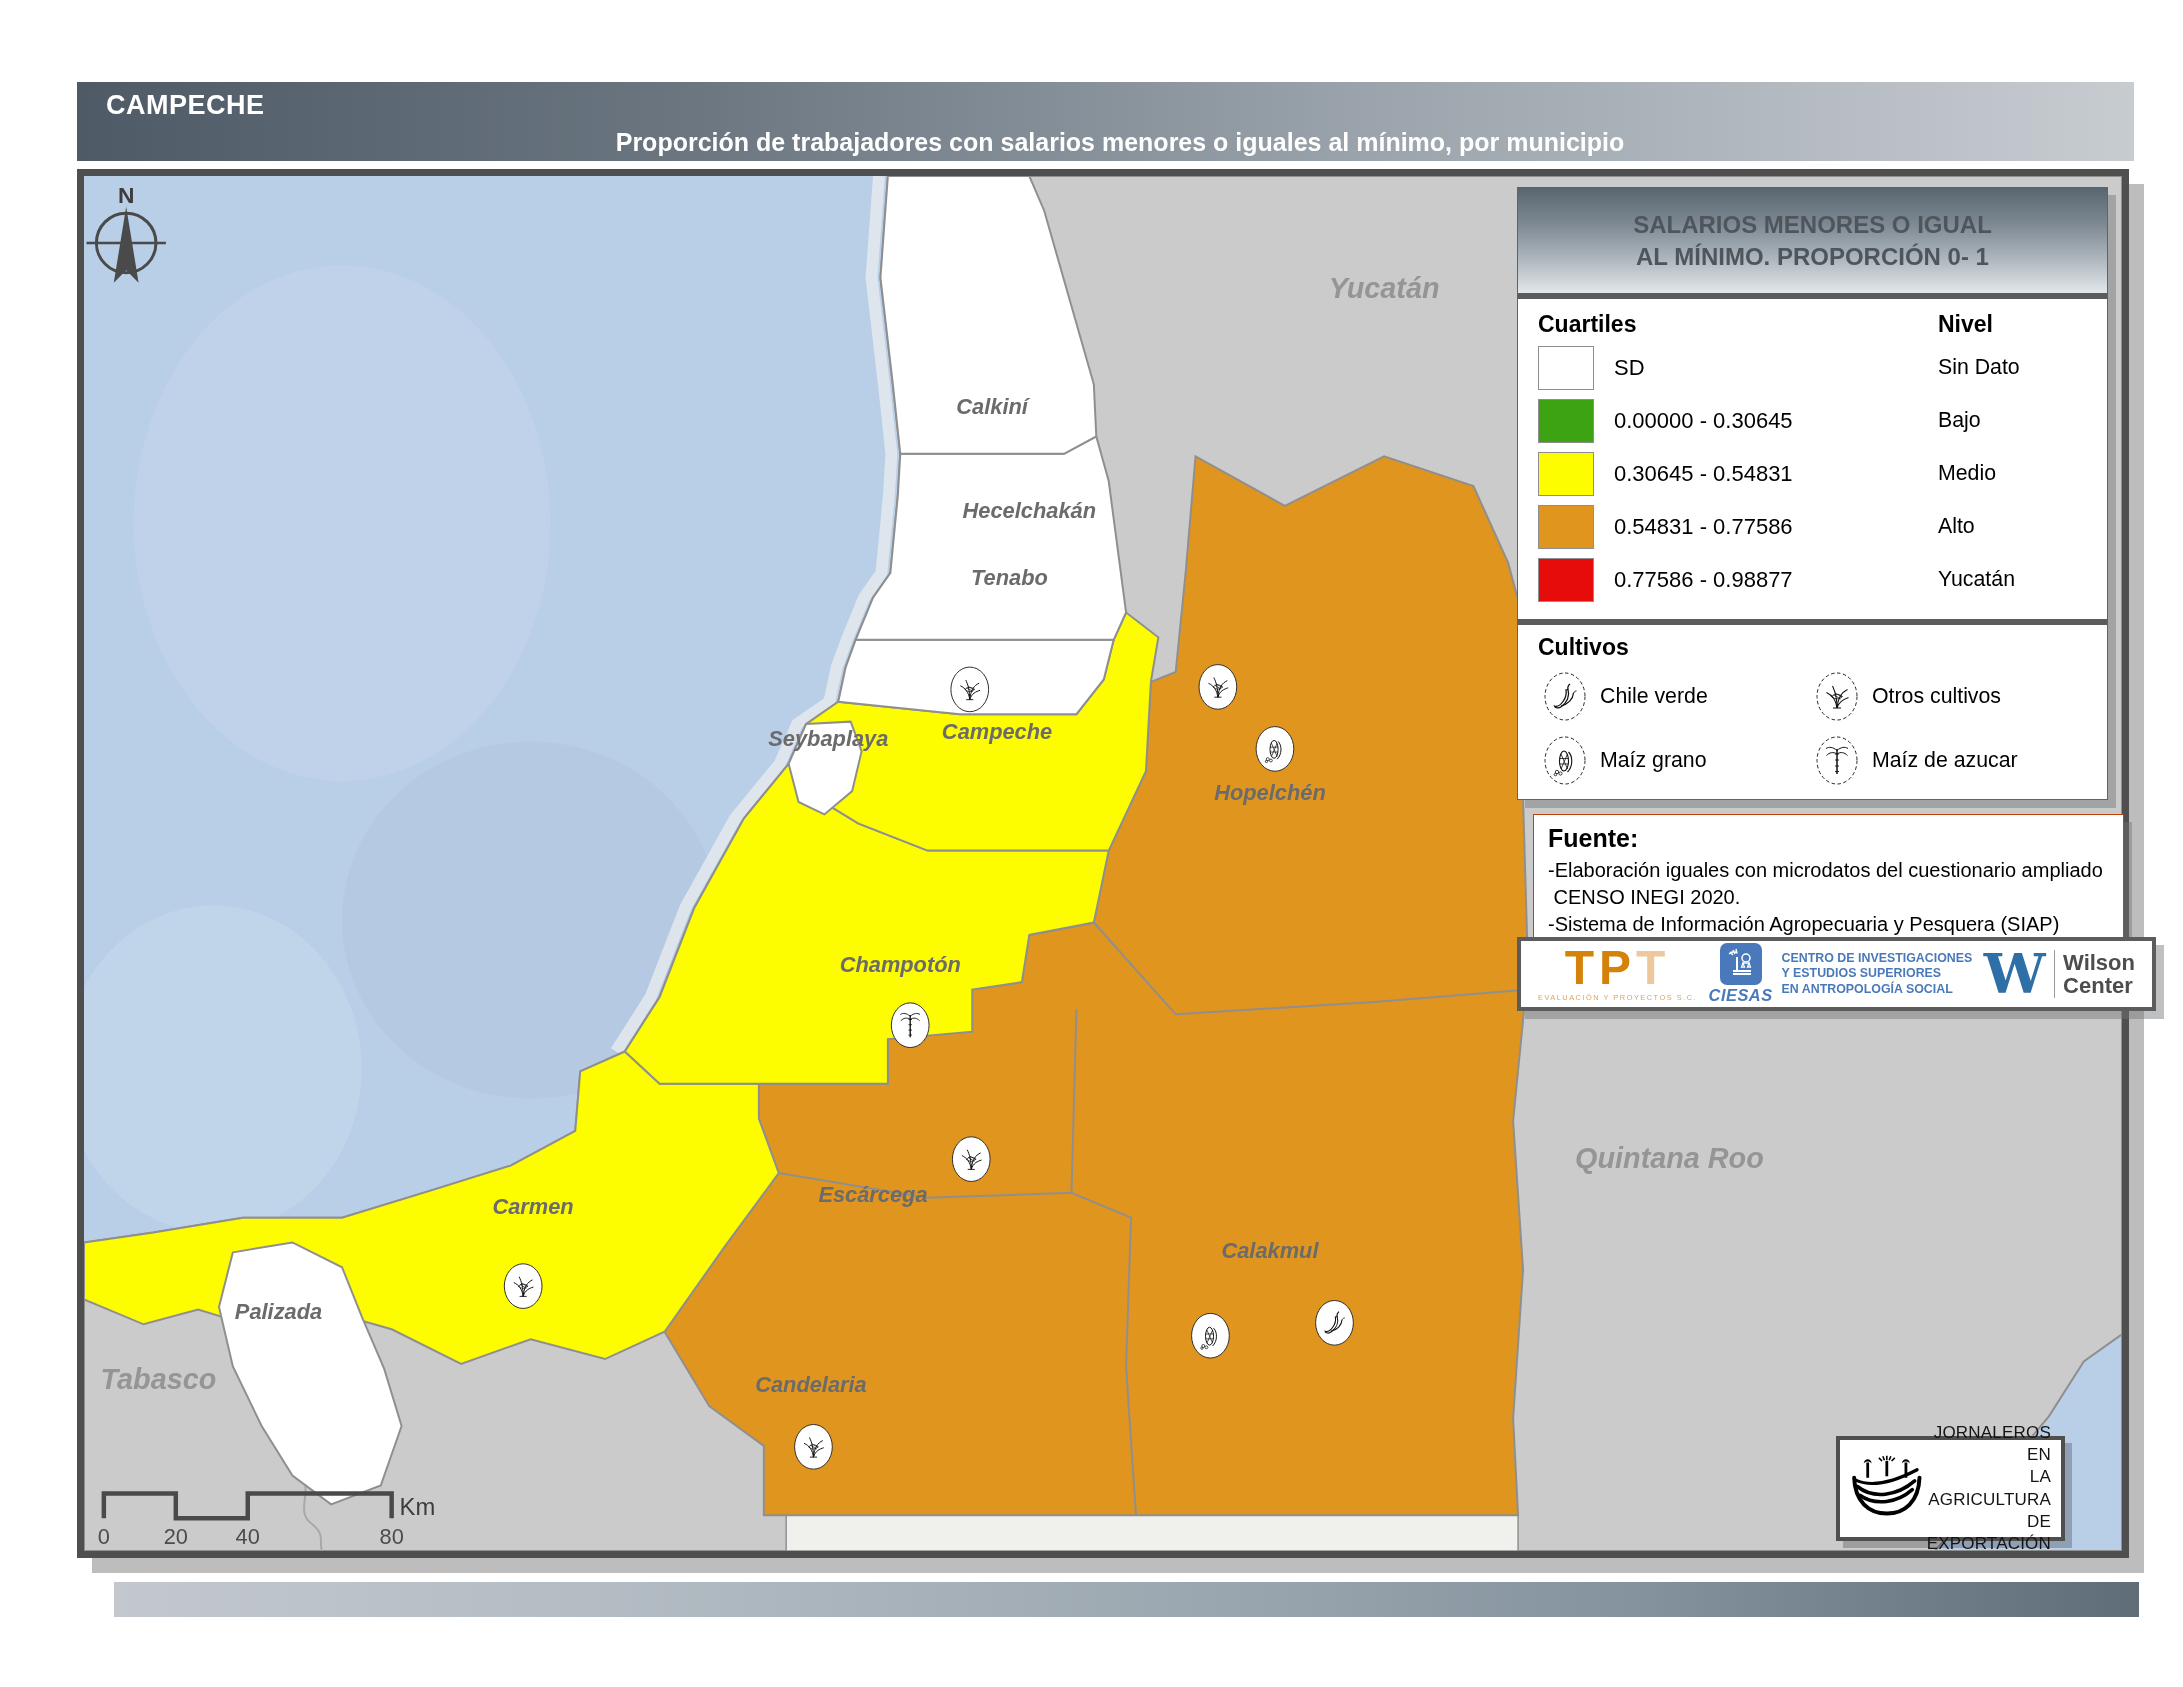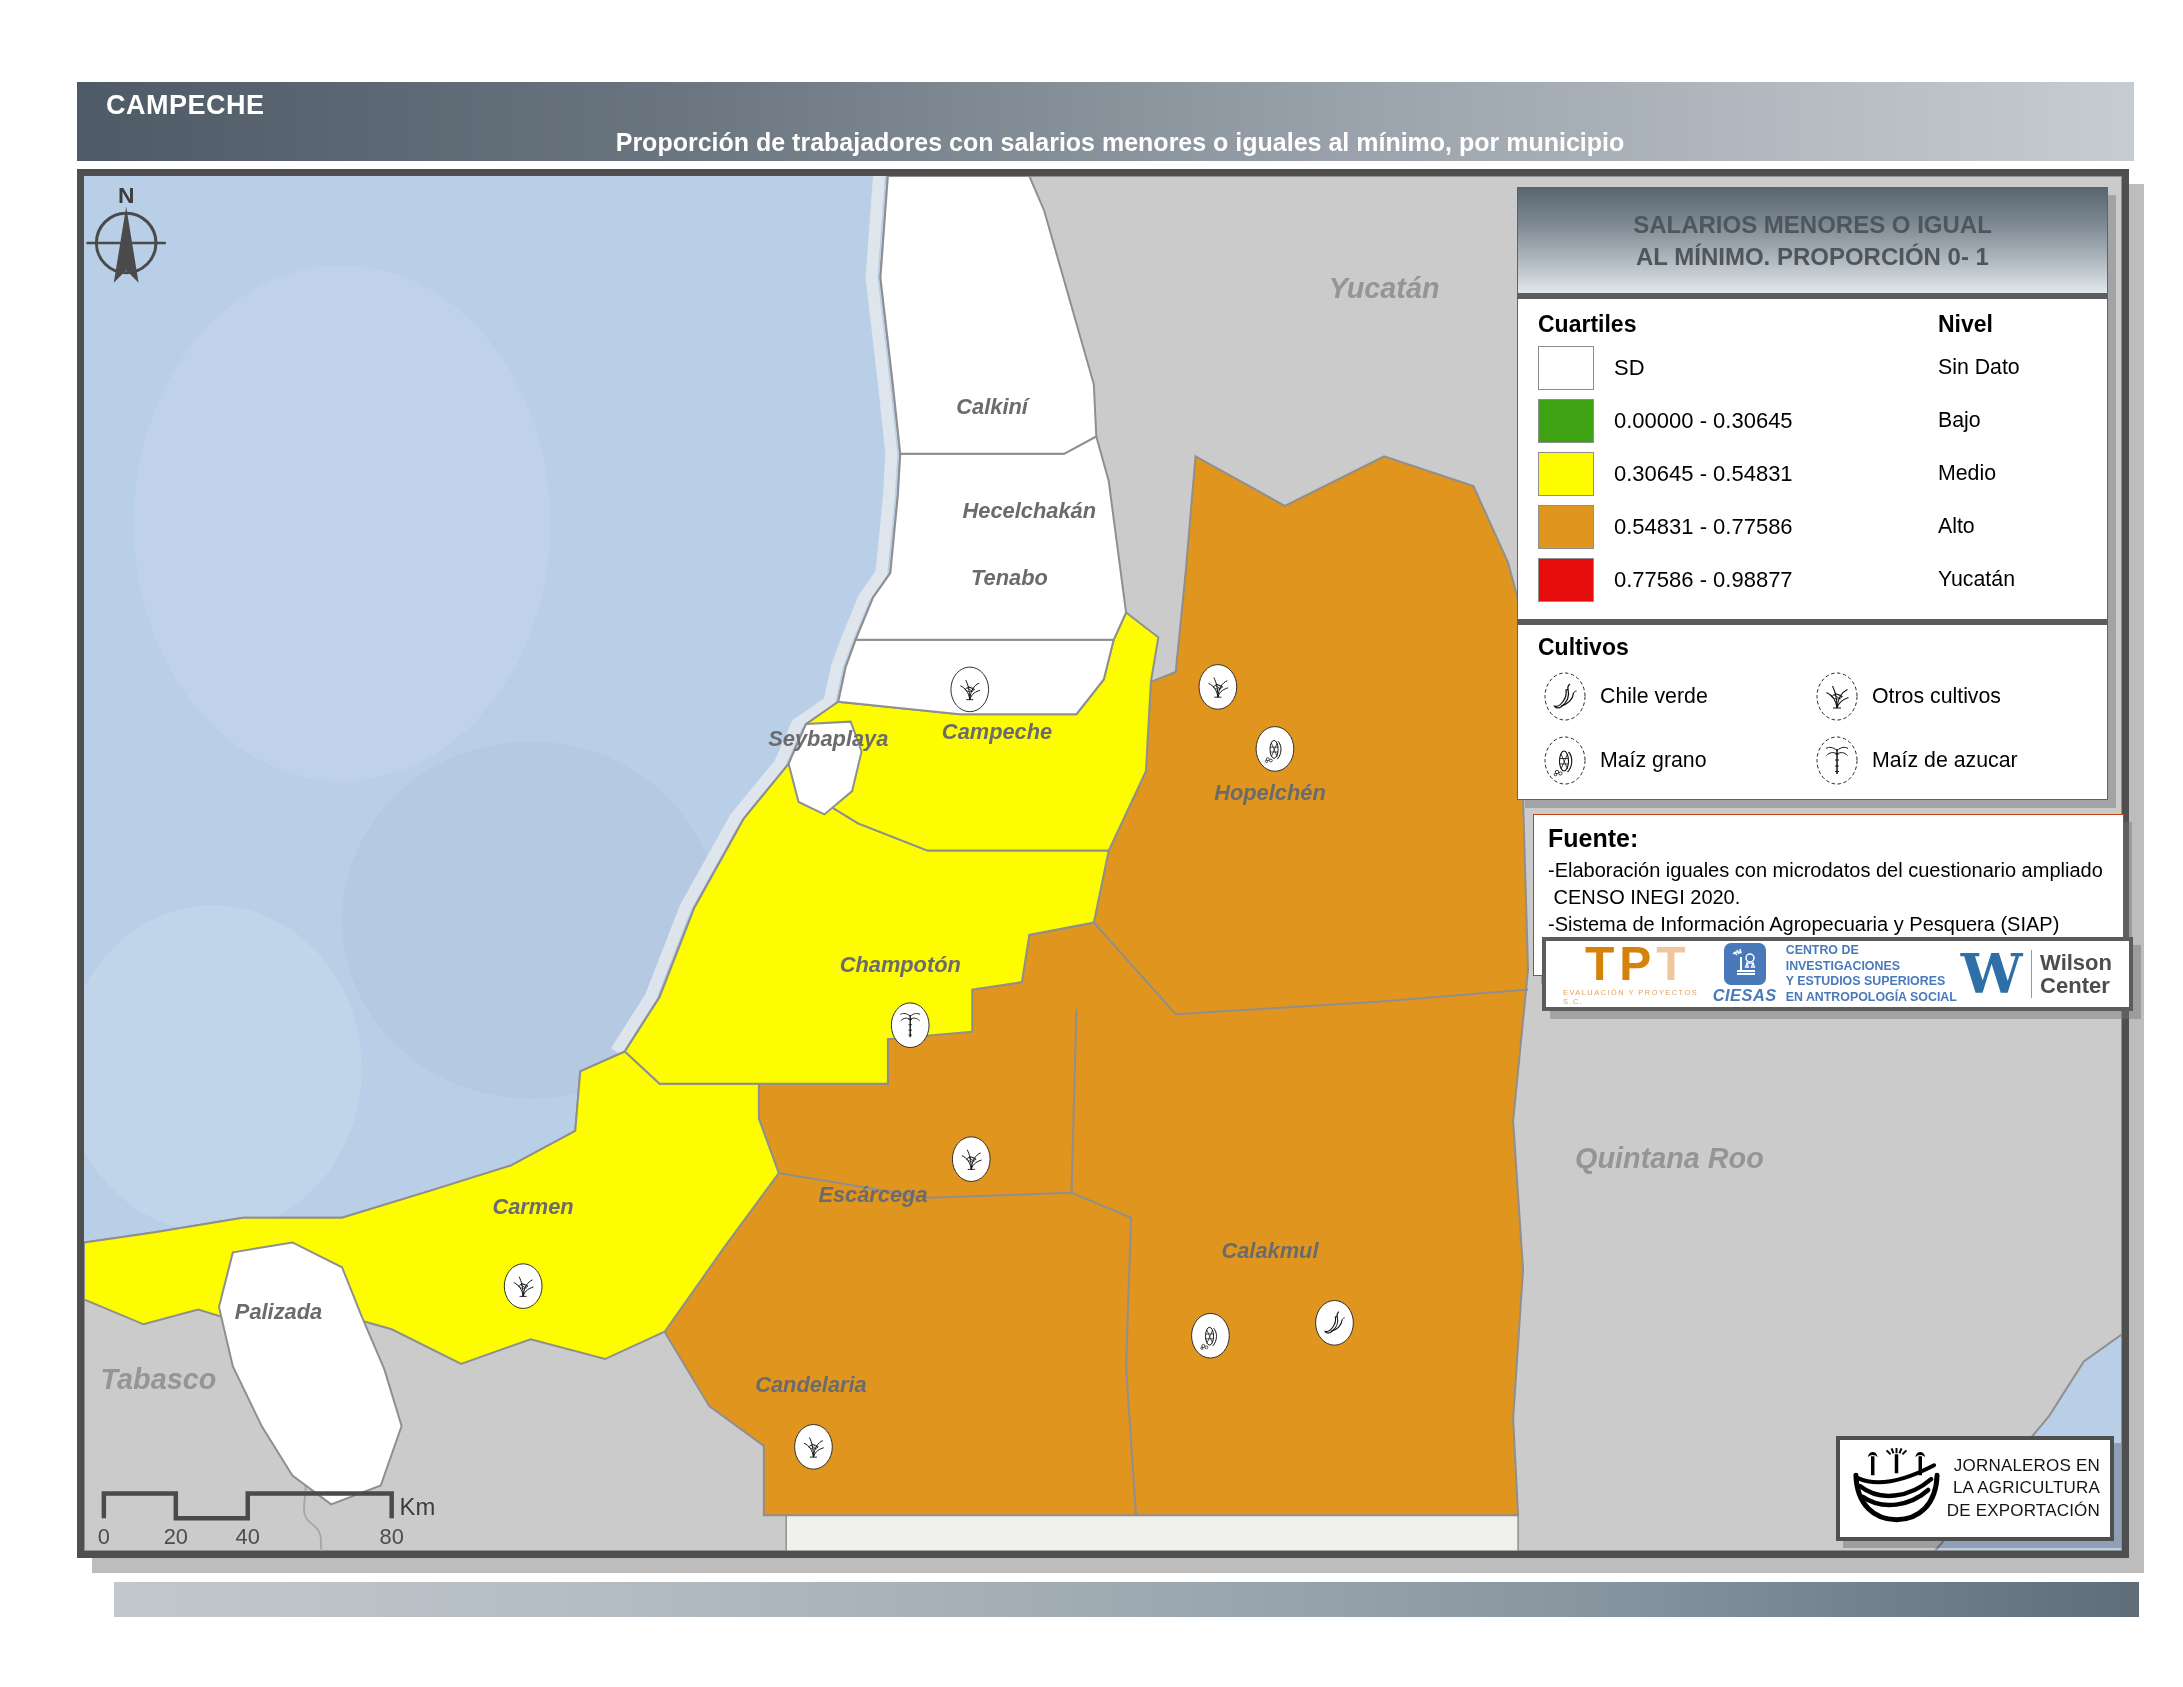--- a/index.html
+++ b/index.html
@@ -45,41 +45,41 @@
   #cultivos .h1{font-size:23px;font-weight:bold;color:#000;margin-bottom:10px;}
   #cult-grid{display:grid;grid-template-columns:1fr 1fr;grid-row-gap:13px;grid-column-gap:5px;padding:0 5px;}
   .cult-item{display:flex;align-items:center;gap:13px;}
   .cult-item .lbl{font-size:21.3px;color:#000;}
   .cult-icon{width:44px;height:51px;flex:none;}
 
   #fuente-box{left:1533px;top:814px;width:591px;padding:9px 14px 11px 14px;}
   #fuente-box .h1{font-size:25px;font-weight:bold;color:#000;margin-bottom:4px;}
   #fuente-box .line{font-size:20px;color:#000;line-height:1.34;white-space:pre-wrap;}
 
-  #logos-box{left:1517px;top:937px;width:591px;height:74px;border:4px solid #5c5c5c;
-    display:flex;align-items:center;justify-content:space-between;padding:0 17px;margin-left:25px;}
+  #logos-box{left:1517px;top:937px;width:639px;height:74px;border:4px solid #5c5c5c;
+    display:flex;align-items:center;justify-content:space-between;padding:0 17px;}
   
   #logo-tpt{display:flex;flex-direction:column;align-items:center;}
   #logo-tpt .letters{font-size:48px;font-weight:bold;letter-spacing:5px;line-height:.92;}
   #logo-tpt .letters .a{color:#d4820a;} #logo-tpt .letters .b{color:#d4820a;} #logo-tpt .letters .c{color:#eec79c;}
   #logo-tpt .sub{font-size:7.4px;letter-spacing:1.5px;color:#dfa25d;margin-top:2px;}
   
   #logo-ciesas{display:flex;align-items:center;gap:9px;}
   #ciesas-left{display:flex;flex-direction:column;align-items:center;}
   #ciesas-ico{width:42px;height:42px;background:#4a79bb;border-radius:7px;position:relative;}
   #ciesas-abbr{font-size:16.4px;font-weight:bold;font-style:italic;color:#4a79bb;margin-top:1px;letter-spacing:0.5px;}
   #ciesas-text div{font-size:12.4px;font-weight:bold;color:#4a79bb;line-height:1.25;}
   
   #logo-wilson{display:flex;align-items:center;gap:8px;}
   #logo-wilson .w{font-family:"DejaVu Serif",serif;font-size:55px;font-weight:bold;color:#2f6fa7;line-height:.9;}
   #logo-wilson .bar{width:1.5px;height:48px;background:#9a9a9a;}
   #logo-wilson .nm{font-size:22px;font-weight:bold;color:#4d4d4d;line-height:1.05;}
 
   
-  #jorna-box{left:1836px;top:1436px;width:278px;height:105px;border:4px solid #4f4f4f;background:#fff;
+  #jorna-box{left:1836px;top:1436px;width:229px;height:105px;border:4px solid #4f4f4f;background:#fff;
     box-sizing:border-box;display:flex;align-items:center;box-shadow:7px 7px 0 rgba(0,0,0,.22);padding:4px 7px;}
   #jorna-text{flex:1;text-align:right;font-size:17px;color:#141414;line-height:1.3;letter-spacing:0.2px;padding-right:3px;}
 
   
   #footer-bar{left:114px;top:1582px;width:2025px;height:35px;
     background:linear-gradient(90deg,#c2c8cd 0%,#b3bcc3 25%,#9aa6af 55%,#85939e 75%,#5f6d79 100%);}
 </style>
 </head>
 <body>
 

